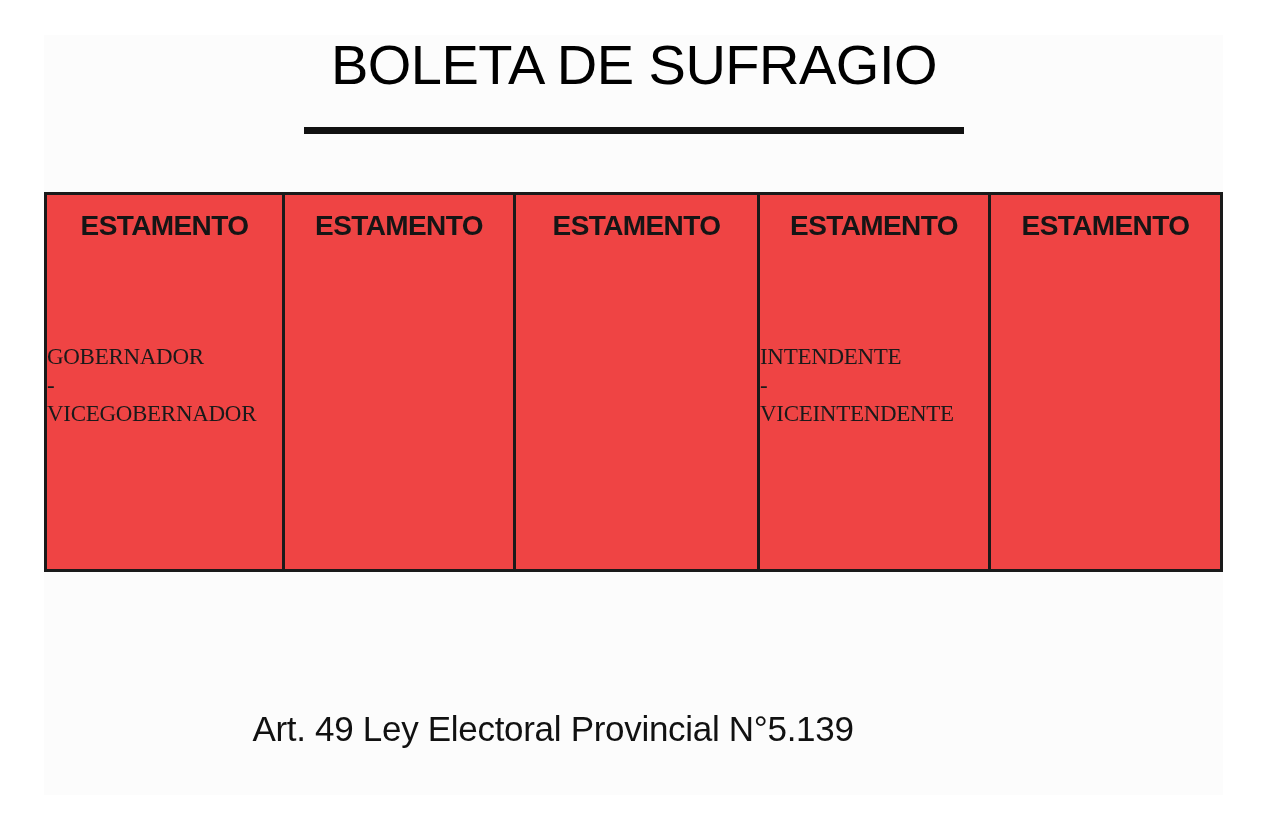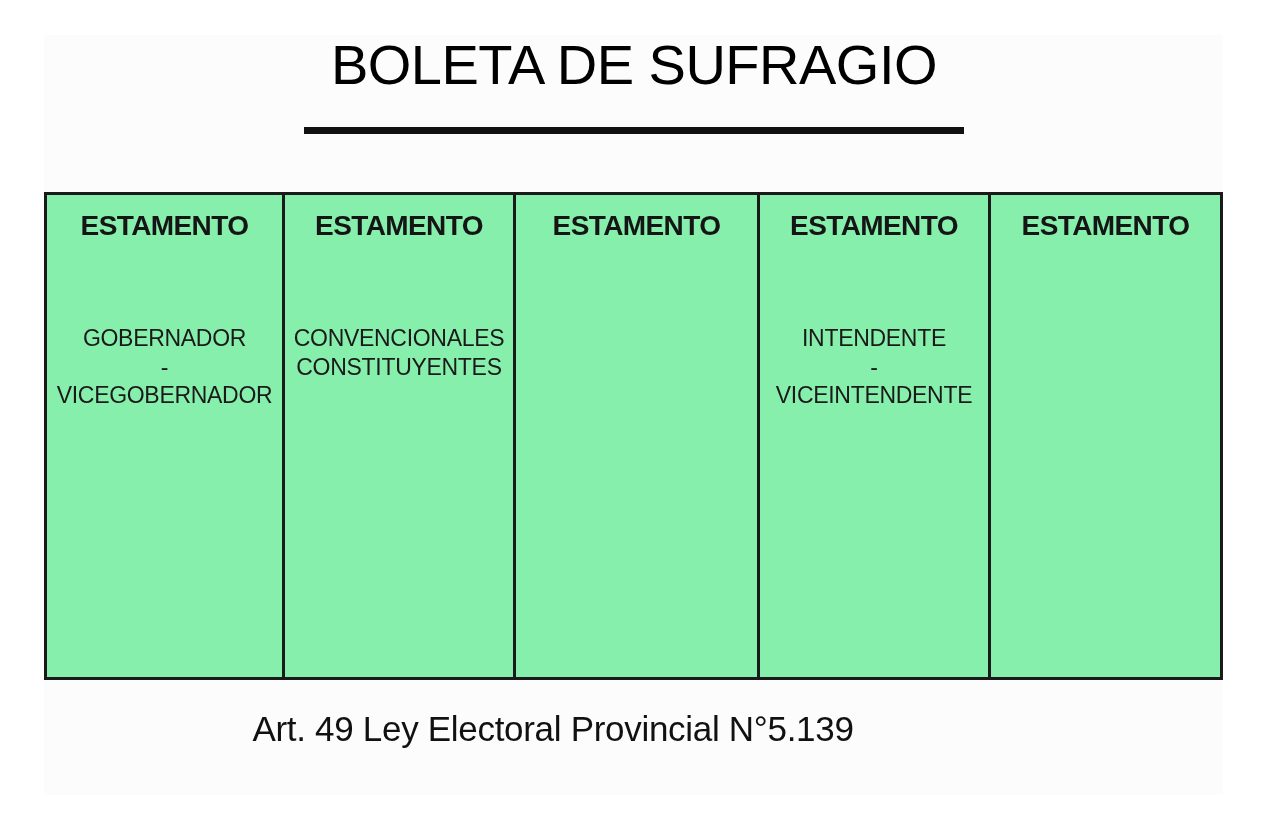--- a/index.html
+++ b/index.html
@@ -34,47 +34,46 @@
   }
   .title-underline {
     position: absolute;
     left: 0; top: 93px;
     width: 660px; height: 7px;
     background: #111111;
   }
   .grid {
     position: absolute;
     left: 44px; top: 192px;
-    width: 1179px; height: 488px;
+    width: 1179px; height: 380px;
     box-sizing: border-box;
     border: 3px solid #1a1a1a;
-    background: #86efac;
+    background: #ef4444;
   }
   .col {
     position: absolute;
     top: 0; bottom: 0;
     box-sizing: border-box;
   }
   .col.divider { border-left: 3px solid #1a1a1a; }
   .col-heading {
     position: absolute;
     left: 0; right: 0; top: 14px;
     text-align: center;
     font-family: "Liberation Sans", sans-serif;
     font-weight: bold;
     font-size: 28px;
     line-height: 34px;
     letter-spacing: -0.6px;
     color: #151515;
   }
   .col-body {
     position: absolute;
-    left: 0; right: 0; top: 129px;
-    text-align: center;
-    font-family: Liberation Sans, sans-serif;
+    left: 0; right: 0; top: 148px;
+    font-family: Liberation Serif, serif;
     font-size: 23px;
     line-height: 28.5px;
     color: #1a1a1a;
     letter-spacing: -0.3px;
   }
   .col-body div { white-space: nowrap; }
   .col-note {
     position: absolute;
     left: 0; right: 0; top: 272px;
     text-align: center;
@@ -110,24 +109,20 @@
     <div class="col-heading">ESTAMENTO</div>
     <div class="col-body">
       <div>GOBERNADOR</div>
       <div>-</div>
       <div>VICEGOBERNADOR</div>
     </div>
   </div>
 
   <div class="col divider" style="left:235px; width:231px;">
     <div class="col-heading">ESTAMENTO</div>
-    <div class="col-body">
-      <div>CONVENCIONALES</div>
-      <div>CONSTITUYENTES</div>
-    </div>
   </div>
 
   <div class="col divider" style="left:466px; width:244px;">
     <div class="col-heading">ESTAMENTO</div>
   </div>
 
   <div class="col divider" style="left:710px; width:231px;">
     <div class="col-heading">ESTAMENTO</div>
     <div class="col-body">
       <div>INTENDENTE</div>

